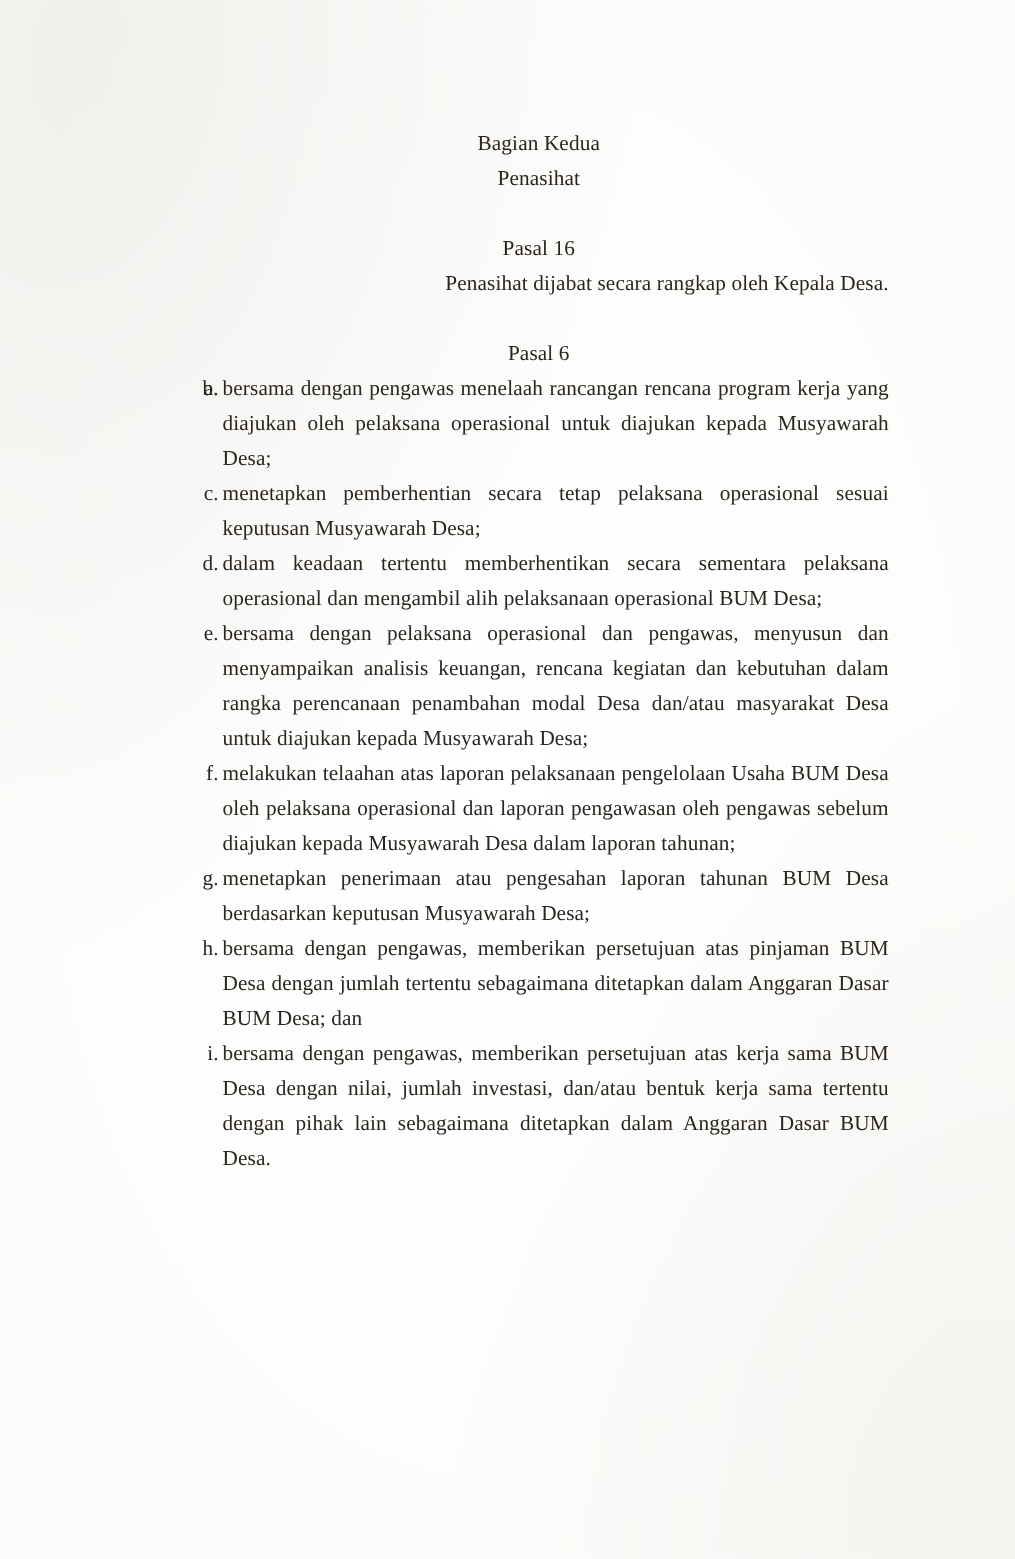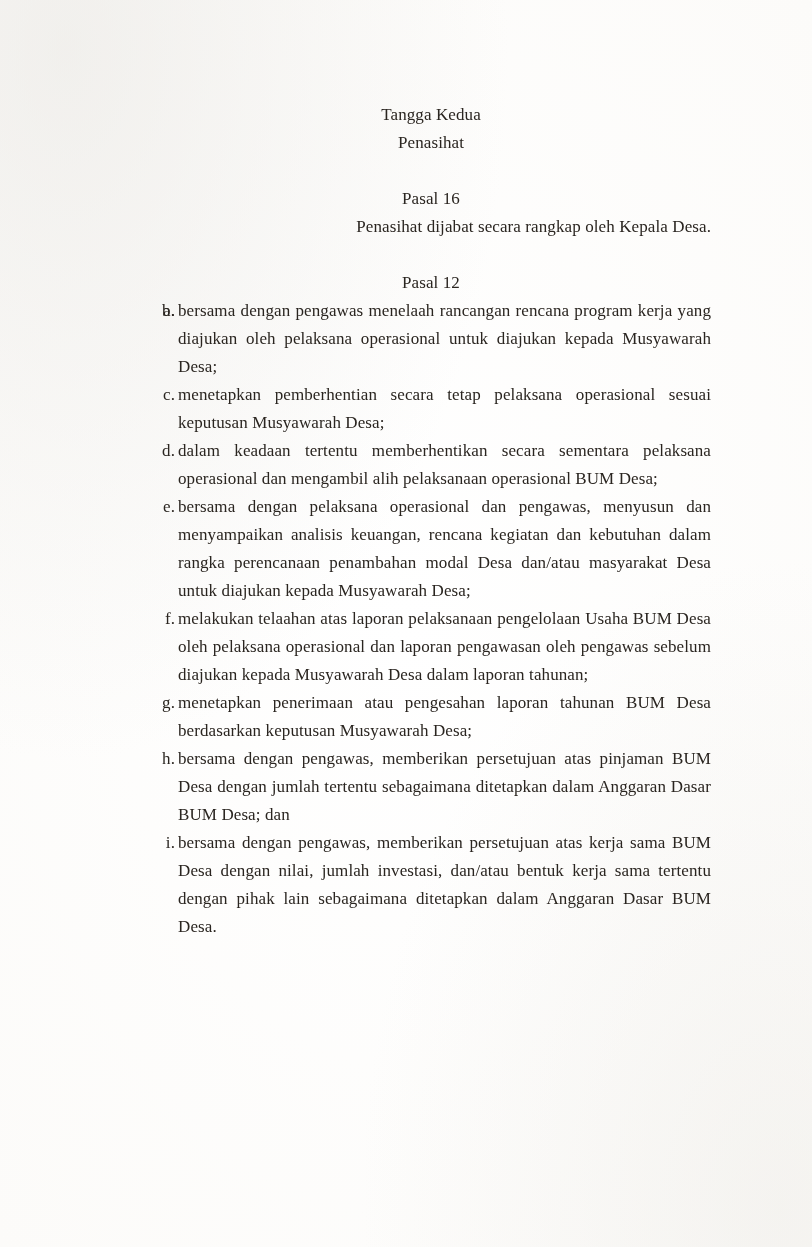--- a/index.html
+++ b/index.html
@@ -76,33 +76,33 @@
   }
   
   .list li .txt { display: inline; }
 </style>
 </head>
 <body>
 
 <div class="page">
   <div class="content">
 
-    <div class="heading first">Tangga Kedua</div>
+    <div class="heading first">Bagian Kedua</div>
 
     <div class="heading">Penasihat</div>
 
     <div class="gap-sm"></div>
 
     <div class="heading">Pasal 16</div>
 
     <div class="para">Penasihat dijabat secara rangkap oleh Kepala Desa.</div>
 
     <div class="gap-sm"></div>
 
-    <div class="heading">Pasal 12</div>
+    <div class="heading">Pasal 6</div>
 
 
     <ul class="list">
       <li>
         <span class="marker">a.</span>
       </li>
       <li>
         <span class="marker">b.</span>
         <span class="txt">bersama dengan pengawas menelaah rancangan rencana program kerja yang diajukan oleh pelaksana operasional untuk diajukan kepada Musyawarah Desa;</span>
       </li>

